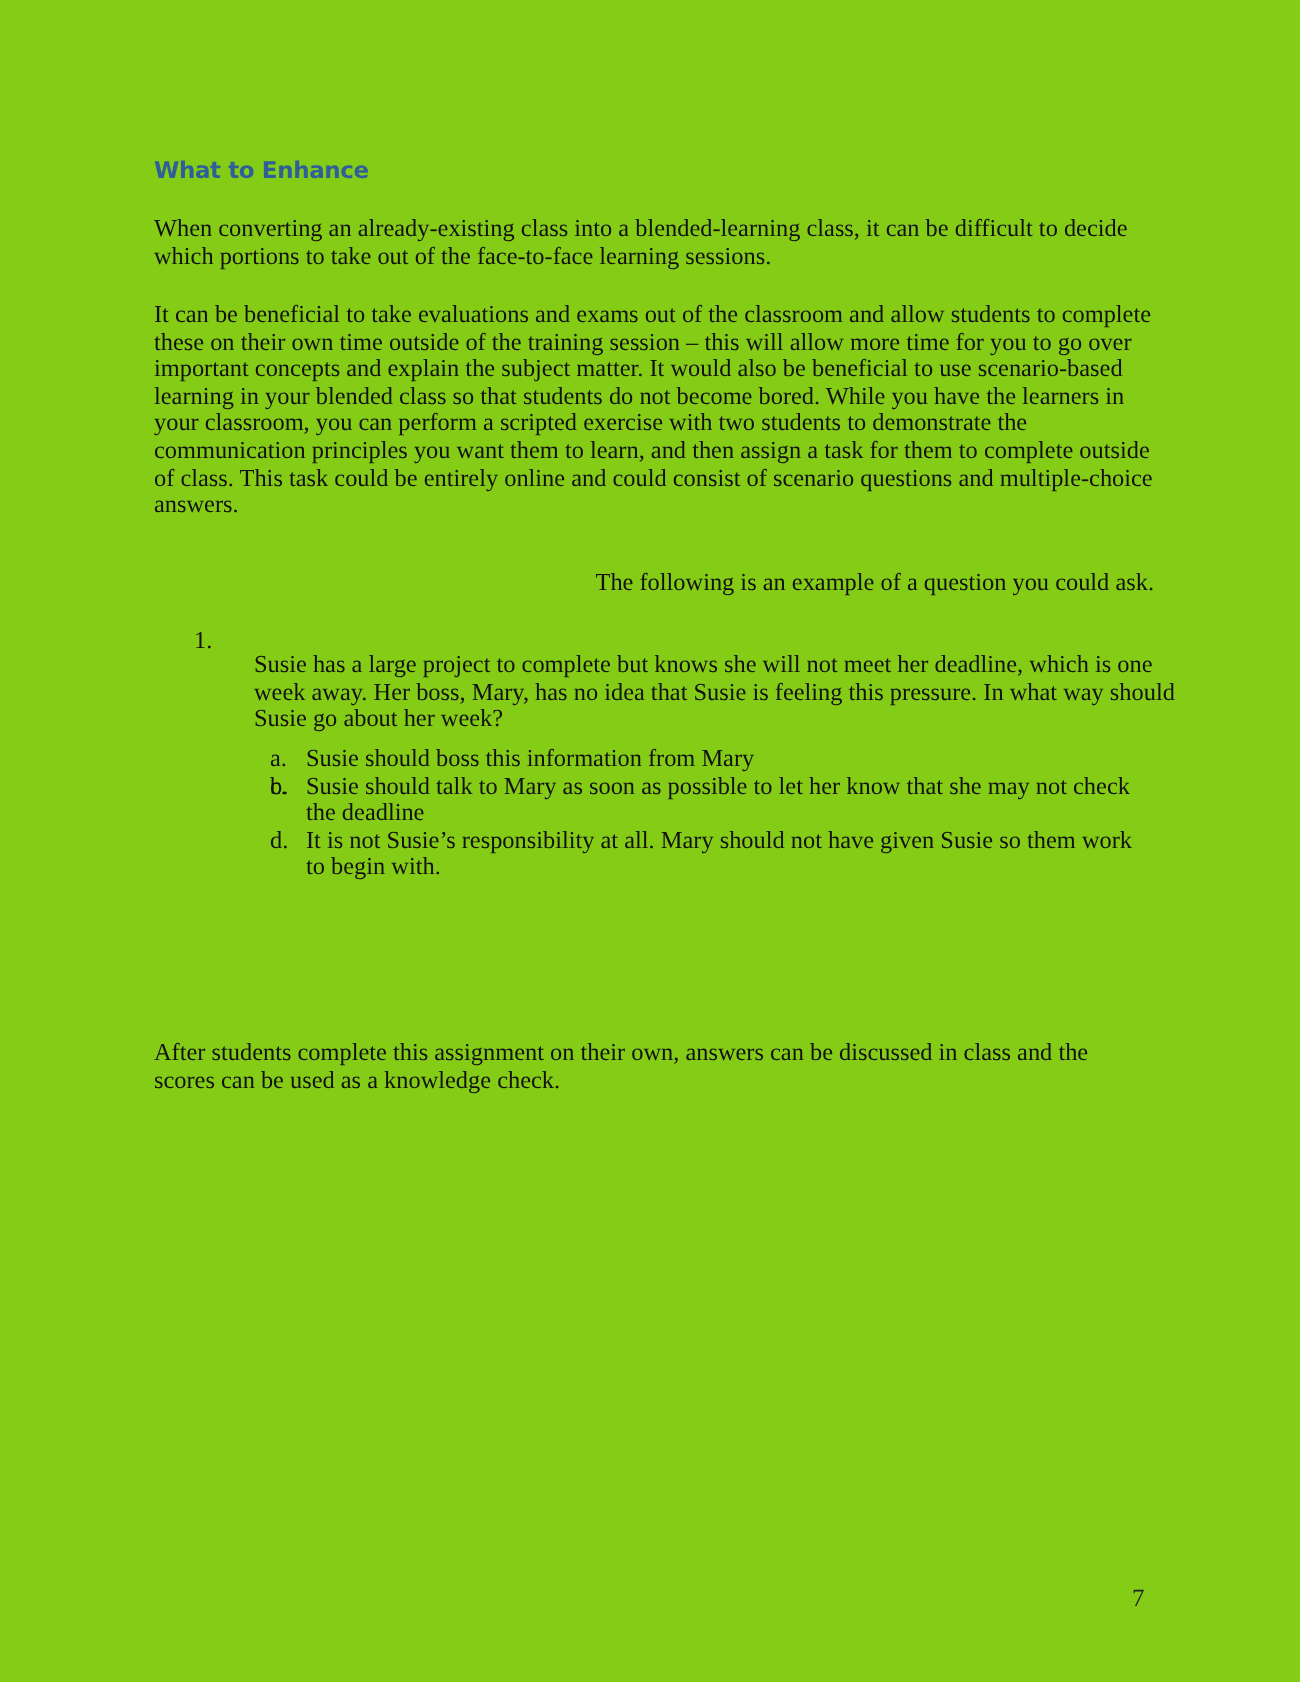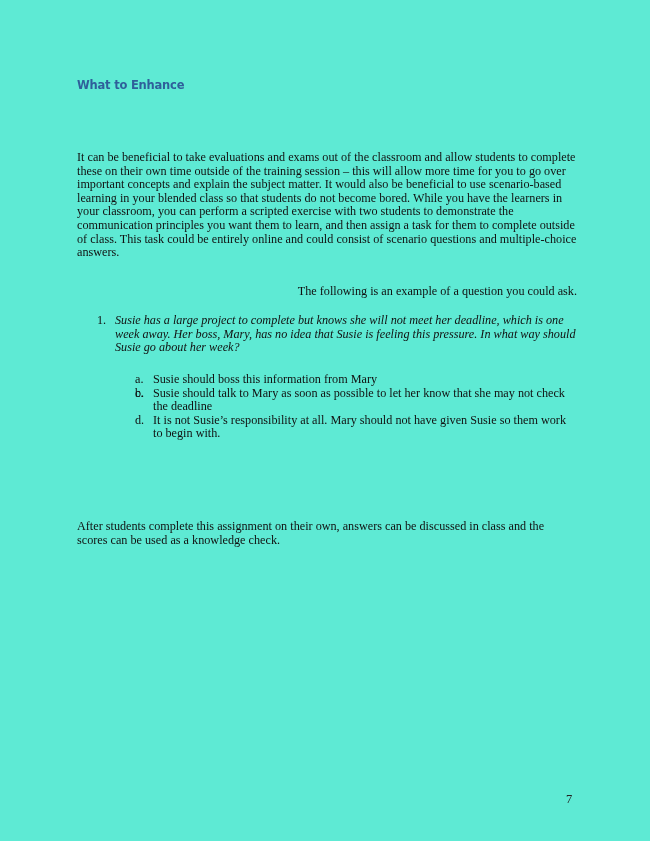--- a/index.html
+++ b/index.html
@@ -1,47 +1,48 @@
 <!DOCTYPE html>
 <html><head>
 <meta charset="utf-8">
 <style>
   html, body { margin: 0; padding: 0; background: #ffffff; }
   body { width: 650px; height: 841px; position: relative; overflow: hidden; }
-  .page { position: absolute; left: 0; top: 0; width: 650px; height: 841px; background: #5eead4; }
+  .page { position: absolute; left: 0; top: 0; width: 650px; height: 841px; background: #84cc16; }
   .heading {
     position: absolute; left: 77px; top: 78px;
     font-family: "DejaVu Sans", sans-serif; font-weight: bold; font-size: 11.5px;
     color: #2f5f9a; letter-spacing: -0.2px;
   }
   .body-text {
     font-family: "Liberation Serif", serif; font-size: 12.2px; line-height: 13.6px; color: #111;
   }
   .para { position: absolute; left: 77px; width: 500px; margin: 0; }
   #p1 { top: 108px; }
   #p2 { top: 151px; }
   #p3 { top: 285px; text-align: right; }
   #q1 { position: absolute; top: 314px; left: 97px; width: 480px; }
   .qnum { position: absolute; left: 0; top: 0; }
-  .qtext { position: absolute; left: 18px; top: 0; width: 462px; margin: 0; font-style: italic; }
+  .qtext { position: absolute; left: 18px; top: 0; width: 462px; margin: 12px; }
   #options { position: absolute; top: 373px; left: 135px; width: 440px; margin:0; padding:0; list-style:none; }
   #options li { position: relative; padding-left: 18px; }
   #options .olabel { position: absolute; left: 0; top: 0; }
   #p4 { top: 476px; margin-top: 44px; }
   .page-number {
     position: absolute; left: 566px; top: 792px;
     font-family: "Liberation Serif", serif; font-size: 12.5px; color: #222;
   }
 </style>
 </head>
 <body>
 
 <div class="page">
   <div class="heading">What to Enhance</div>
 
+  <p id="p1" class="para body-text">When converting an already-existing class into a blended-learning class, it can be difficult to decide which portions to take out of the face-to-face learning sessions.</p>
   <p id="p2" class="para body-text">It can be beneficial to take evaluations and exams out of the classroom and allow students to complete these on their own time outside of the training session – this will allow more time for you to go over important concepts and explain the subject matter. It would also be beneficial to use scenario-based learning in your blended class so that students do not become bored. While you have the learners in your classroom, you can perform a scripted exercise with two students to demonstrate the communication principles you want them to learn, and then assign a task for them to complete outside of class. This task could be entirely online and could consist of scenario questions and multiple-choice answers.</p>
   <p id="p3" class="para body-text">The following is an example of a question you could ask.</p>
 
   <div id="q1" class="body-text">
     <span class="qnum">1.</span>
     <p class="qtext">Susie has a large project to complete but knows she will not meet her deadline, which is one week away. Her boss, Mary, has no idea that Susie is feeling this pressure. In what way should Susie go about her week?</p>
   </div>
 
   <ol id="options" class="body-text">
     <li>

